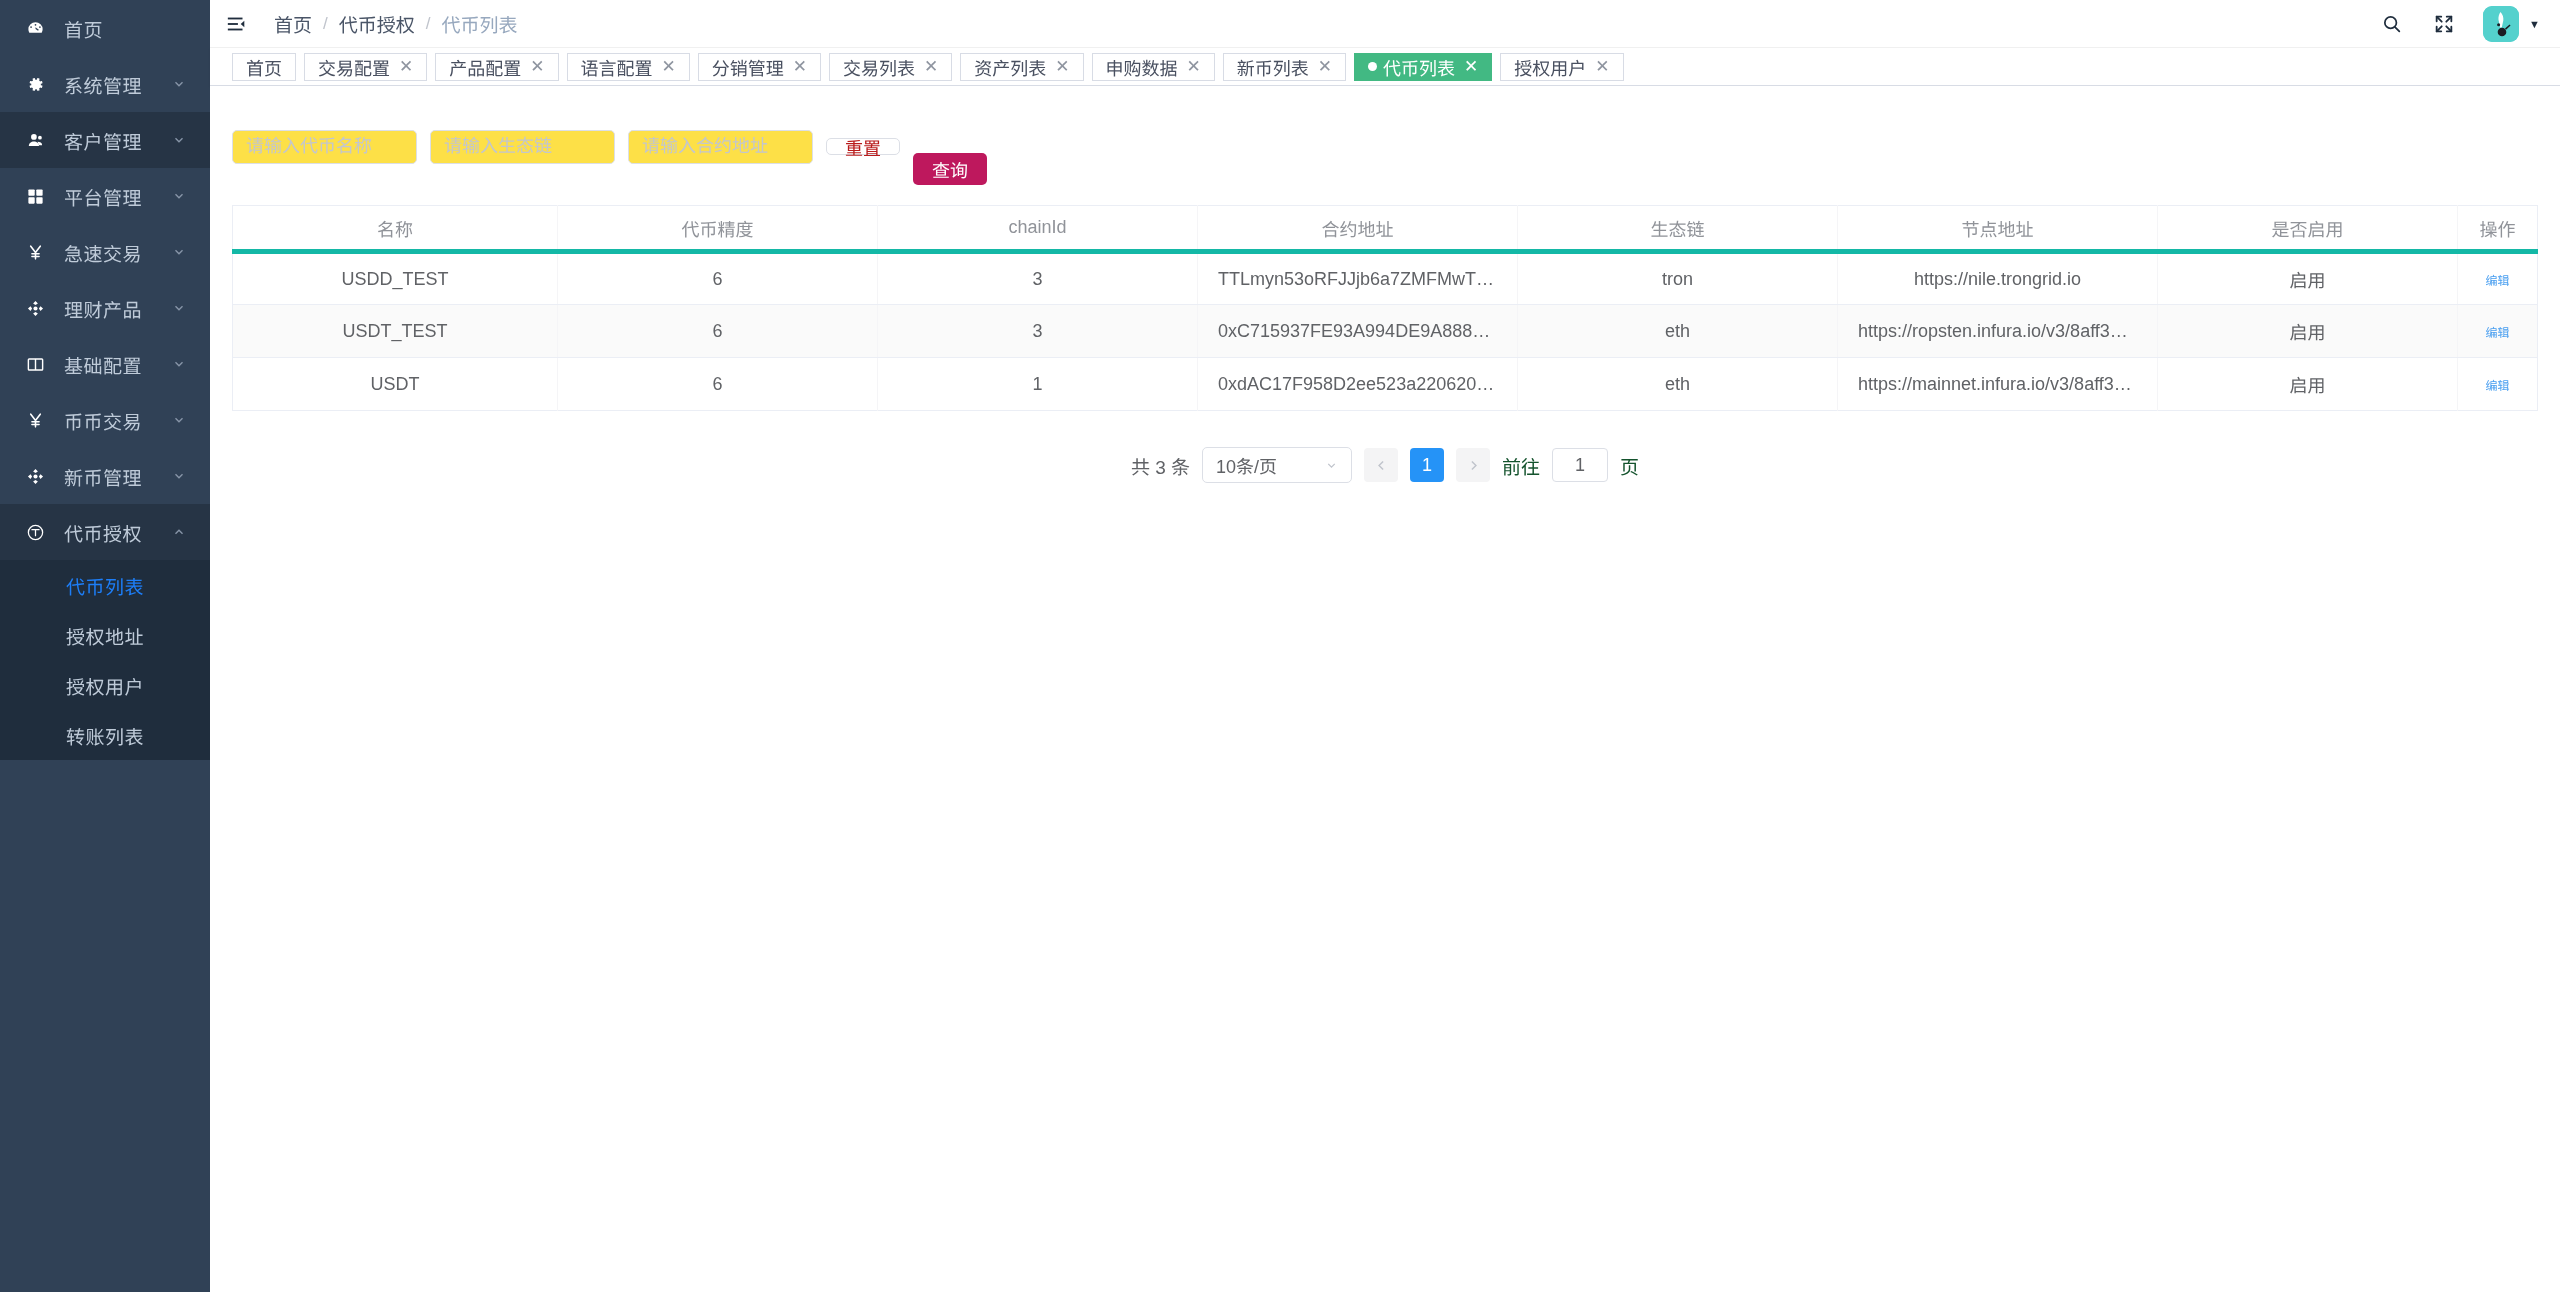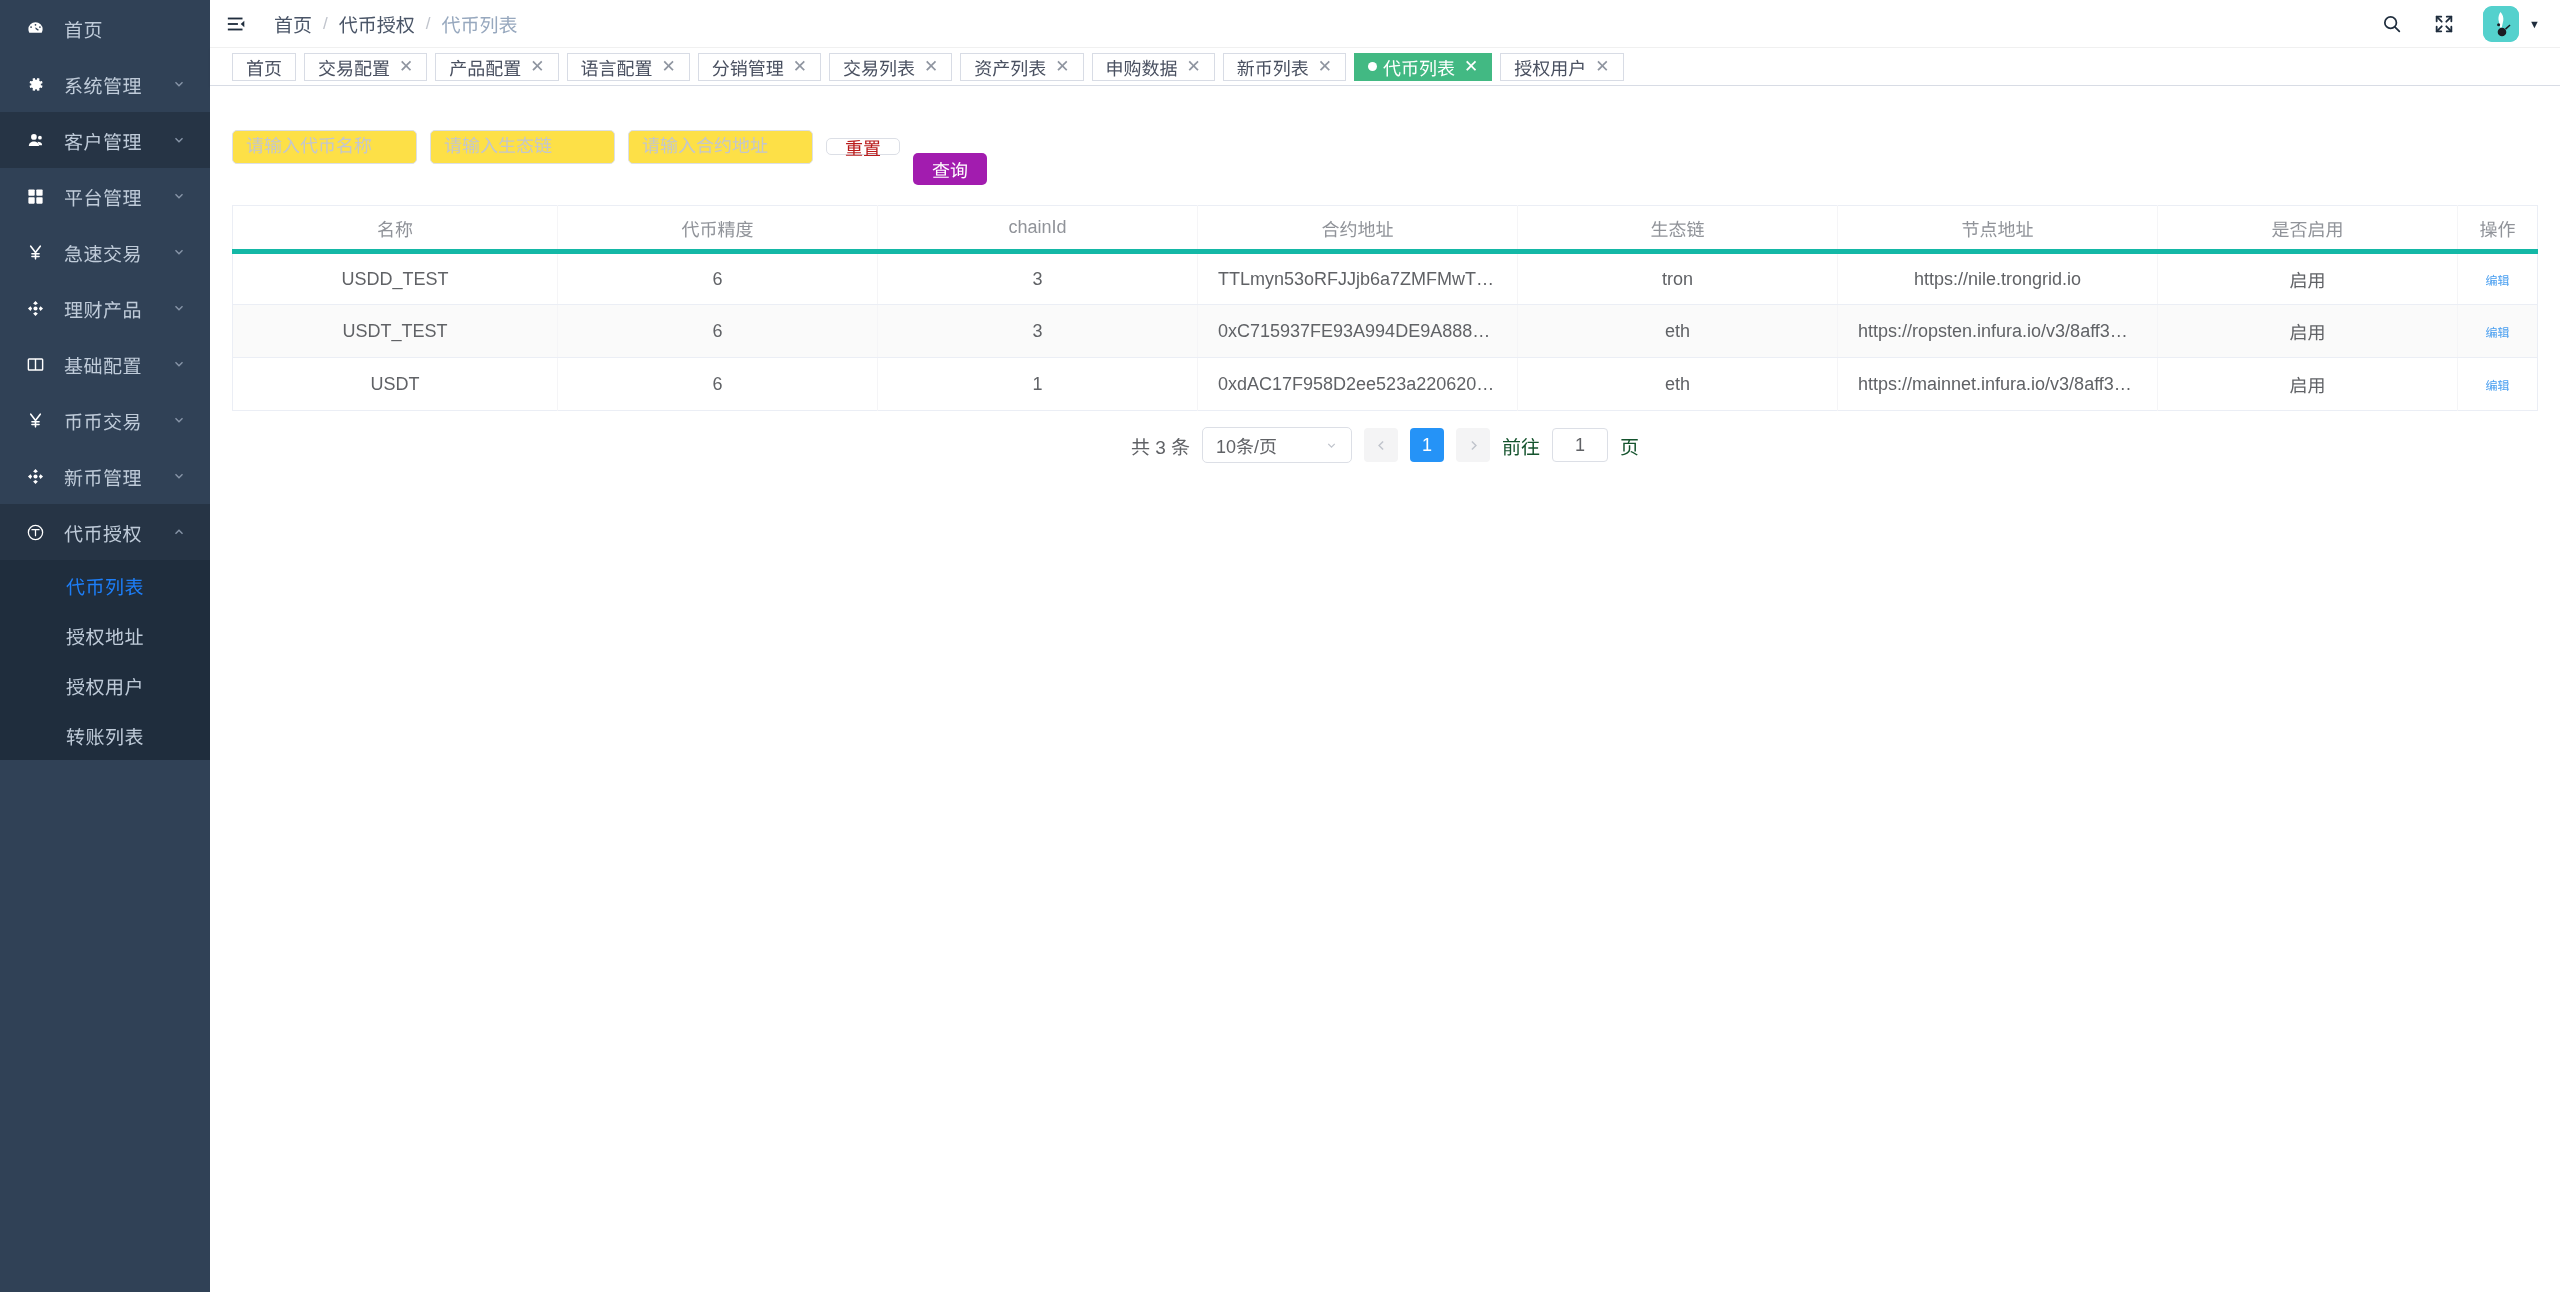--- a/index.html
+++ b/index.html
@@ -111,21 +111,21 @@
   
   .content { flex: 1; padding: 22px 22px 0 22px; background: #ffffff; overflow: hidden; }
 
   .btn {
     display: inline-flex; align-items: center; justify-content: center;
     height: 38px; padding: 0 20px;
     border-radius: 5px; font-size: 19px; cursor: pointer; border: 1px solid transparent;
     white-space: nowrap;
   }
   .btn-success { background: #3cbd93; color: #fff; }
-  .btn-primary { background: #a21caf; color: #fff; height:32px; padding: 4px 18px; font-size:18px;margin-top:45px;}
+  .btn-primary { background: #be185d; color: #fff; height:32px; padding: 4px 18px; font-size:18px;margin-top:45px;}
   .btn-default { background: #fff; color: #b91c1c; border: 1px solid #dcdfe6; height:17px; padding: 0 18px; font-size:18px;}
 
   .toolbar-row { margin-bottom: 16px; }
   .filter-row { display: flex; align-items: center; gap: 13px; margin-bottom: 20px; }
   .filter-input {
     width: 185px; height: 34px;
     border: 1px solid #dcdfe6; border-radius: 5px;
     padding: 0 13px; font-size: 18px; color: #5a5e66;
     background: #fde047; outline: none;
     font-family: inherit;
@@ -160,21 +160,21 @@
     padding: 0 20px;
   }
   .tbl tbody td:last-child { border-right: none; }
   .tbl tbody tr.striped td { background: #fafafa; }
   .tbl tbody tr:last-child td { border-bottom: none; }
   .link-edit { color: #4a9ff0; cursor: pointer; font-size: 12px; }
 
   
   .pagination {
     display: flex; align-items: center; justify-content: center;
-    gap: 12px; margin-top: 16px; font-size: 19px; color: #606266;
+    gap: 12px; margin-top: 36px; font-size: 19px; color: #606266;
   }
   .pg-total { color: #606266; }
   .pg-select {
     width: 150px; height: 36px; border: 1px solid #dcdfe6; border-radius: 5px;
     display: flex; align-items: center; justify-content: space-between;
     padding: 0 13px; color: #606266; font-size: 18px; cursor: pointer; background:#fff;
   }
   .pg-select .sel-caret { color: #c0c4cc; font-size: 14px; }
   .pg-arrow {
     width: 34px; height: 34px; border-radius: 4px; background: #f4f4f5;

